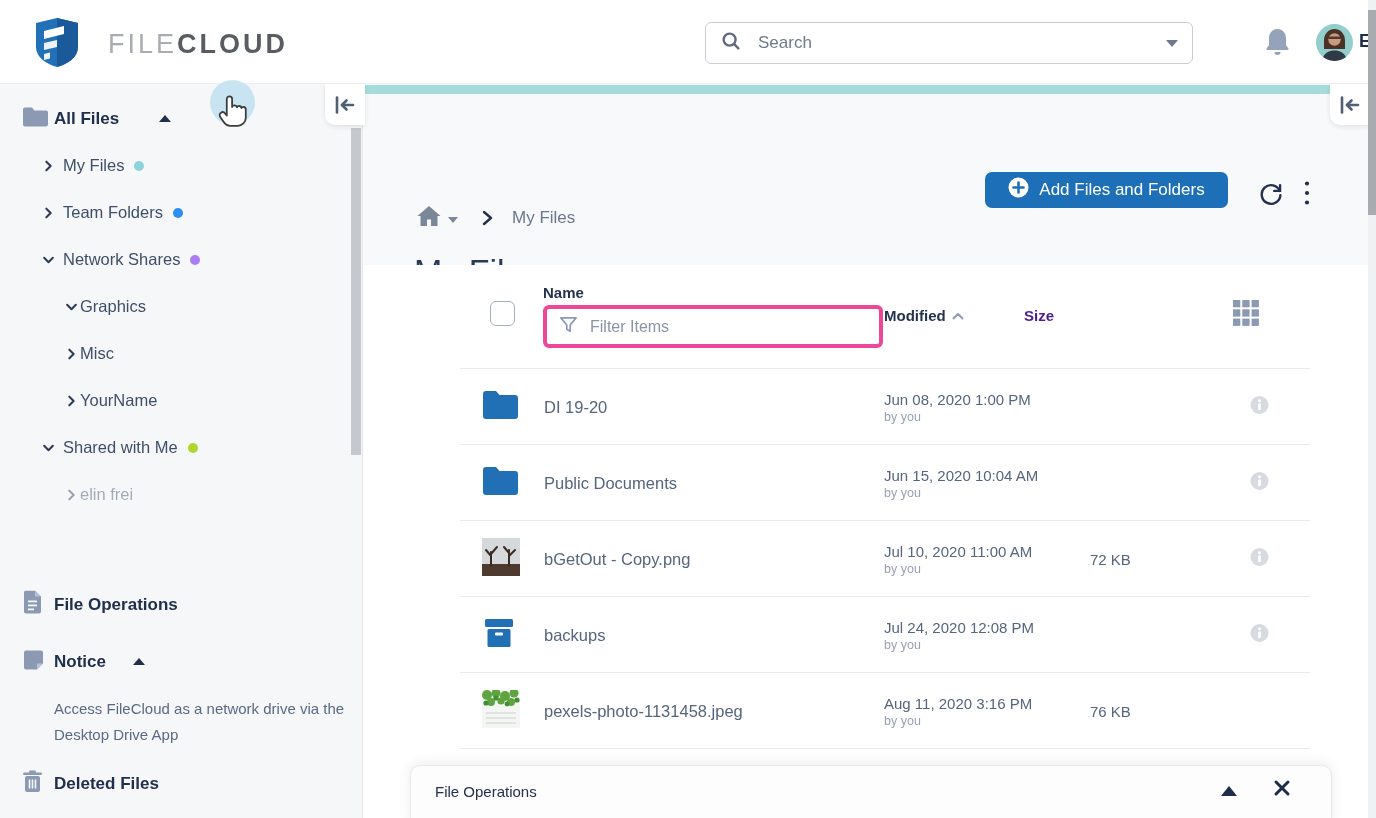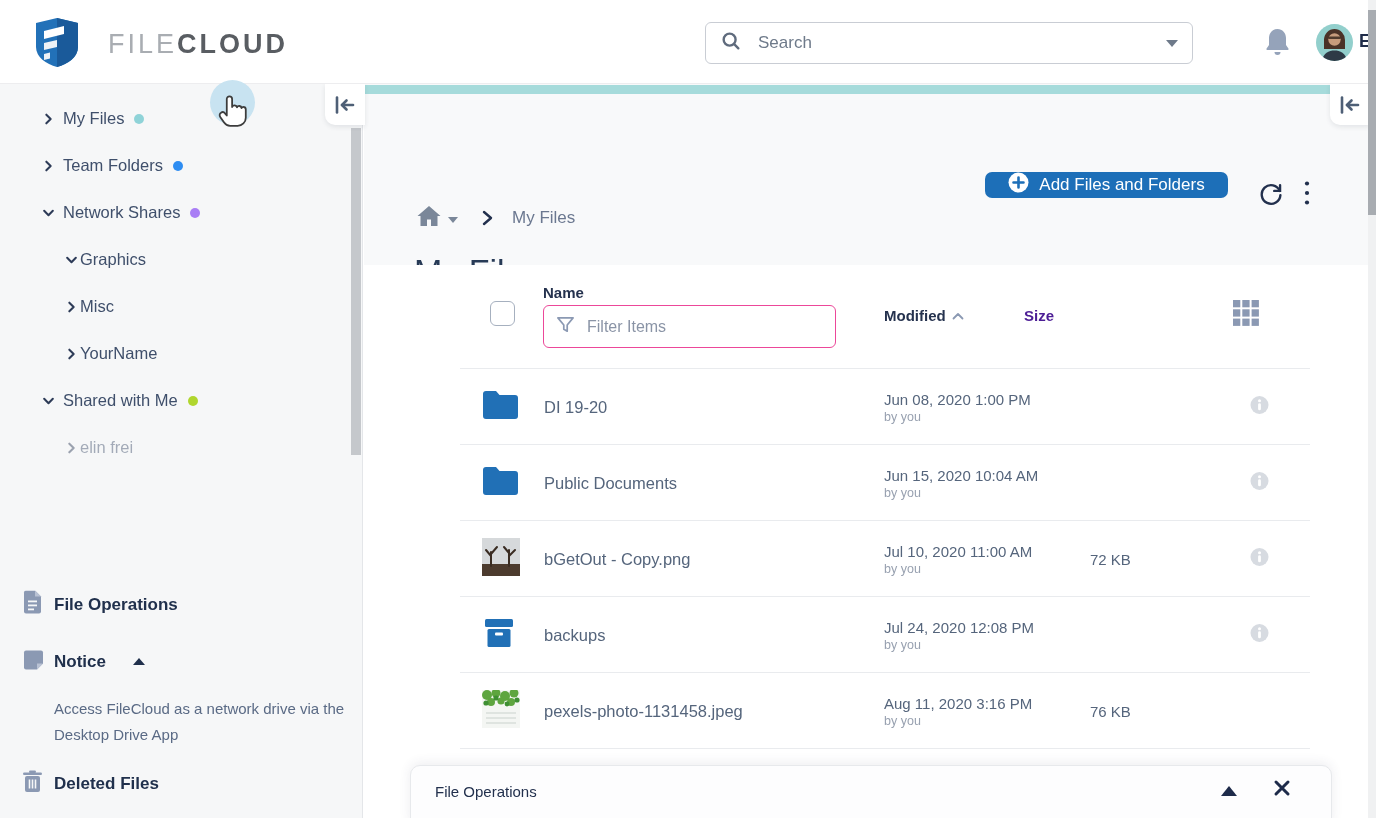--- a/index.html
+++ b/index.html
@@ -45,31 +45,31 @@
 
   
   .content { position:absolute; left:364px; top:84px; width:1004px; height:734px; background:#f8f9fa; z-index:5; }
   .teal-bar { position:absolute; left:1px; top:1px; width:965px; height:9px; background:#a6dbdb; }
   .breadcrumb { position:absolute; left:52px; top:120px; display:flex; align-items:center; }
   .bc-caret { width:0; height:0; border-left:5px solid transparent; border-right:5px solid transparent; border-top:6px solid #7a8799; margin-left:6px; margin-top:4px; }
   .bc-sep { margin:0 18px 0 22px; display:flex; }
   .bc-current { font-size:17px; color:#6b7890; }
   .page-title { position:absolute; left:50px; top:168px; font-size:34px; color:#273a56; }
   .items-count { position:absolute; left:52px; top:215px; font-size:13.5px; color:#8a94a6; }
-  .add-btn { position:absolute; left:621px; top:88px; width:243px; height:26px; background:#1d6fb8; border:none; border-radius:7px; color:#ffffff; font-size:17px; font-weight:500; display:flex; align-items:center; justify-content:center; gap:10px; cursor:pointer; font-family:"Liberation Sans",sans-serif; }
+  .add-btn { position:absolute; left:621px; top:88px; width:243px; height:36px; background:#1d6fb8; border:none; border-radius:7px; color:#ffffff; font-size:17px; font-weight:500; display:flex; align-items:center; justify-content:center; gap:10px; cursor:pointer; font-family:"Liberation Sans",sans-serif; }
   .refresh-btn { position:absolute; left:893px; top:96px; background:none; border:none; cursor:pointer; }
   .kebab-btn { position:absolute; left:940px; top:96px; background:none; border:none; cursor:pointer; }
 
   .table-bg { position:absolute; left:0; top:181px; width:1004px; height:553px; background:#ffffff; }
 
   .table-zone { position:absolute; left:96px; top:181px; width:850px; }
   .thead { position:relative; height:103px; }
   .th-checkbox { position:absolute; left:30px; top:36px; width:25px; height:25px; border:1.5px solid #a6b0bf; border-radius:6px; background:#fff; }
   .th-name { position:absolute; left:83px; top:19px; font-size:15px; font-weight:700; color:#25324e; }
-  .filter-box { position:absolute; left:83px; top:40px; width:293px; height:43px; border:1px solid #ec4899; border-radius:6px; background:#fff; display:flex; align-items:center; padding:0 12px; }
+  .filter-box { position:absolute; left:83px; top:40px; width:340px; height:43px; border:4px solid #ec4899; border-radius:6px; background:#fff; display:flex; align-items:center; padding:0 12px; }
   .filter-box input { border:none; outline:none; flex:1; font-size:16px; color:#3c4a60; margin-left:12px; font-family:"Liberation Sans",sans-serif; }
   .filter-box input::placeholder { color:#8a94a6; }
   .th-modified { position:absolute; left:424px; top:42px; font-size:15px; font-weight:700; color:#25324e; display:flex; align-items:center; gap:6px; }
   .th-size { position:absolute; left:564px; top:42px; font-size:15px; font-weight:700; color:#4c1d95; }
   .th-grid { position:absolute; left:771px; top:33px; }
 
   .file-row { position:relative; height:76px; border-top:1px solid #e9ebee; }
   .rows-wrap { border-bottom:1px solid #e9ebee; }
   .fr-icon { position:absolute; left:22px; top:50%; transform:translateY(-50%); }
   .fr-name { position:absolute; left:84px; top:50%; transform:translateY(-50%); font-size:16.5px; color:#55657c; white-space:nowrap; }
@@ -134,20 +134,27 @@
         <circle cx="18.5" cy="15.5" r="6.2" fill="#c79b7c"></circle>
         <rect x="12" y="12.5" width="13" height="2.4" rx="1.2" fill="#3c2a20" opacity="0.85"></rect>
         <path d="M6 37 c1-8 7-10.5 12.5-10.5 S30 29 31 37 Z" fill="#2e3a46"></path>
       </svg>
     </span>
     <span class="user-initial">E</span>
   </div>
 
   <div class="sidebar">
     <div class="side-tree" id="side-tree">
+        <div class="side-row">
+          <span class="lvl0-icon"><svg width="27" height="21" viewBox="0 0 27 21">
+              <path d="M1 3 a2 2 0 0 1 2 -2 h7 l2.5 3 H24 a2 2 0 0 1 2 2 v12 a2 2 0 0 1 -2 2 H3 a2 2 0 0 1 -2 -2 Z" fill="#8b99b3"></path>
+            </svg></span>
+          <span class="side-label0">All Files</span>
+          <span class="caret-up" style="position:absolute;left:149.7px"></span>
+        </div>
         <div class="side-row">
           <span class="chev" style="left:42px">
             <svg width="13" height="13" viewBox="0 0 12 12" fill="none" stroke="#2e3c58" stroke-width="1.9" stroke-linecap="round" stroke-linejoin="round">
               <path d="M4 2 l4 4 -4 4"></path>
             </svg>
           </span>
           <span class="side-label1" style="position:absolute;left:63px">My Files<span class="dot" style="background:#8fd3d8"></span></span>
         </div>
         <div class="side-row">
           <span class="chev" style="left:42px">

